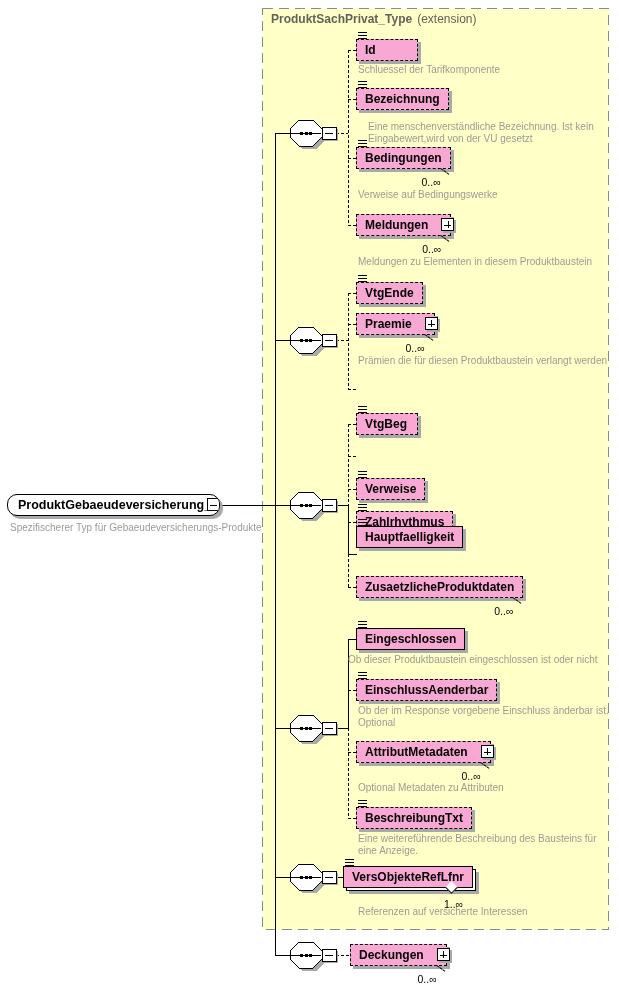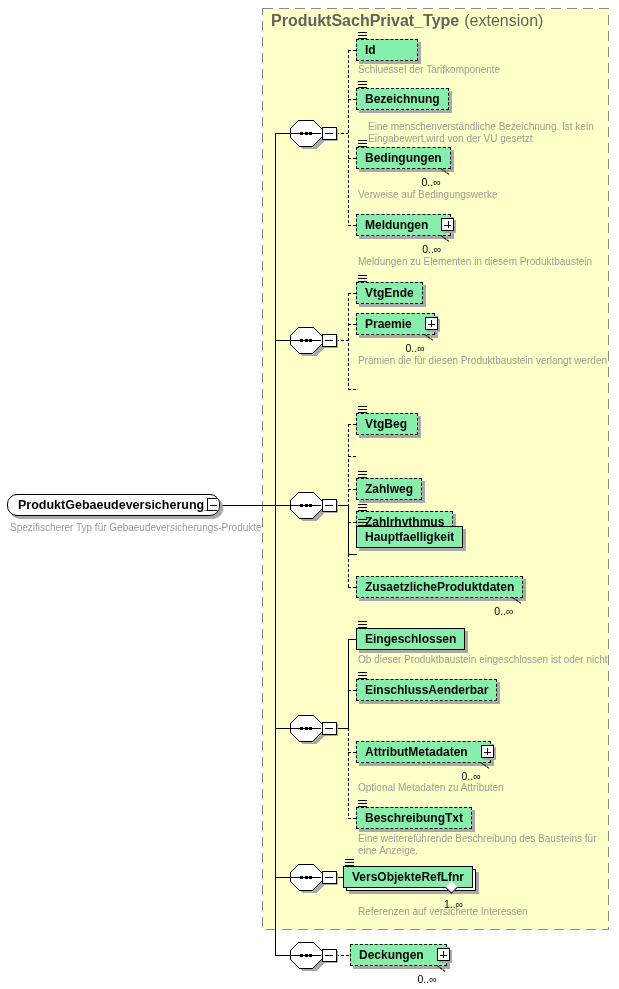--- a/index.html
+++ b/index.html
@@ -1,35 +1,35 @@
 <!DOCTYPE html>
 <html><head>
 <meta charset="utf-8">
 <style>
   html,body{margin:0;padding:0;background:#fff;}
   .stage{position:relative;width:619px;height:989px;background:#fff;overflow:hidden;
          font-family:"Liberation Sans",sans-serif;}
   .layer{position:absolute;left:0;top:0;}
 
   
-  .hdr{position:absolute;left:271px;top:12px;font-size:16px;color:#63625a;white-space:nowrap;}
+  .hdr{position:absolute;left:271px;top:12px;font-size:12px;color:#63625a;white-space:nowrap;}
   .hdr .ht{font-weight:bold;}
   .hdr .hx{margin-left:5px;font-weight:normal;}
 
   
   .rootbox{position:absolute;left:7px;top:494px;width:213px;height:22px;box-sizing:border-box;
            background:#fff;border:1px solid #000;border-radius:10px;
            box-shadow:3px 3px 0 #a9a9a9;line-height:20px;font-size:12.5px;font-weight:bold;
            color:#000;padding:0 18px 0 10px;white-space:nowrap;overflow:hidden;}
   .minusbox{position:absolute;right:-1px;top:50%;margin-top:-7px;width:13px;height:13px;
             box-sizing:border-box;background:#fff;border:1px solid #000;}
   .minusbox::before{content:"";position:absolute;left:2px;right:2px;top:50%;height:1px;background:#000;}
 
   
-  .el{position:absolute;height:20px;line-height:20px;background:#86efac;border:1px dashed #000;
+  .el{position:absolute;height:20px;line-height:20px;background:#f9a8d4;border:1px dashed #000;
       box-shadow:3px 3px 0 #a9a9a9;padding:0 8px;min-width:44px;white-space:nowrap;
       font-size:12px;font-weight:bold;color:#000;}
   .el.solid{border-style:solid;}
   .el.hasplus{padding-right:22px;}
   
   .el.multi{box-shadow:3px 3px 0 -1px #fff, 3px 3px 0 0 #000, 6px 6px 0 0 #a9a9a9;}
 
   
   .tt{position:absolute;left:1px;top:-8px;width:9px;height:8px;
       background:repeating-linear-gradient(to bottom,#000 0 1px,transparent 1px 3px);}
@@ -236,46 +236,48 @@
   </div>
   <div class="desc" style="left:358px;top:355px;">Prämien die für diesen Produktbaustein verlangt werden</div>
 
 
   <div class="el" style="left:356px;top:413px;">
     <span class="tt"></span>
     <span>VtgBeg</span>
   </div>
   <div class="el" style="left:356px;top:478px;">
     <span class="tt"></span>
-    <span>Zahlweg</span>
+    <span>Verweise</span>
   </div>
   <div class="el" style="left:356px;top:511px;">
     <span class="tt"></span>
     <span>Zahlrhythmus</span>
   </div>
   <div class="el solid" style="left:356px;top:526px;">
     <span class="tt"></span>
     <span>Hauptfaelligkeit</span>
   </div>
   <div class="el" style="left:356px;top:576px;">
     <span>ZusaetzlicheProduktdaten</span>
     <span class="tail"></span>
     <span class="occ">0..∞</span>
   </div>
 
   <div class="el solid" style="left:356px;top:628px;">
     <span class="tt"></span>
     <span>Eingeschlossen</span>
   </div>
-  <div class="desc" style="left:358px;top:654px;">Ob dieser Produktbaustein eingeschlossen ist oder nicht</div>
+  <div class="desc" style="left:348px;top:654px;">Ob dieser Produktbaustein eingeschlossen ist oder nicht</div>
 
   <div class="el" style="left:356px;top:679px;">
     <span class="tt"></span>
     <span>EinschlussAenderbar</span>
   </div>
+  <div class="desc" style="left:358px;top:705px;">Ob der im Response vorgebene Einschluss änderbar ist.
+Optional</div>
 
   <div class="el hasplus" style="left:356px;top:741px;">
     <span>AttributMetadaten</span>
     <span class="plusbox"></span>
     <span class="tail"></span>
     <span class="occ">0..∞</span>
   </div>
   <div class="desc" style="left:358px;top:782px;">Optional Metadaten zu Attributen</div>
 
   <div class="el" style="left:356px;top:807px;">

